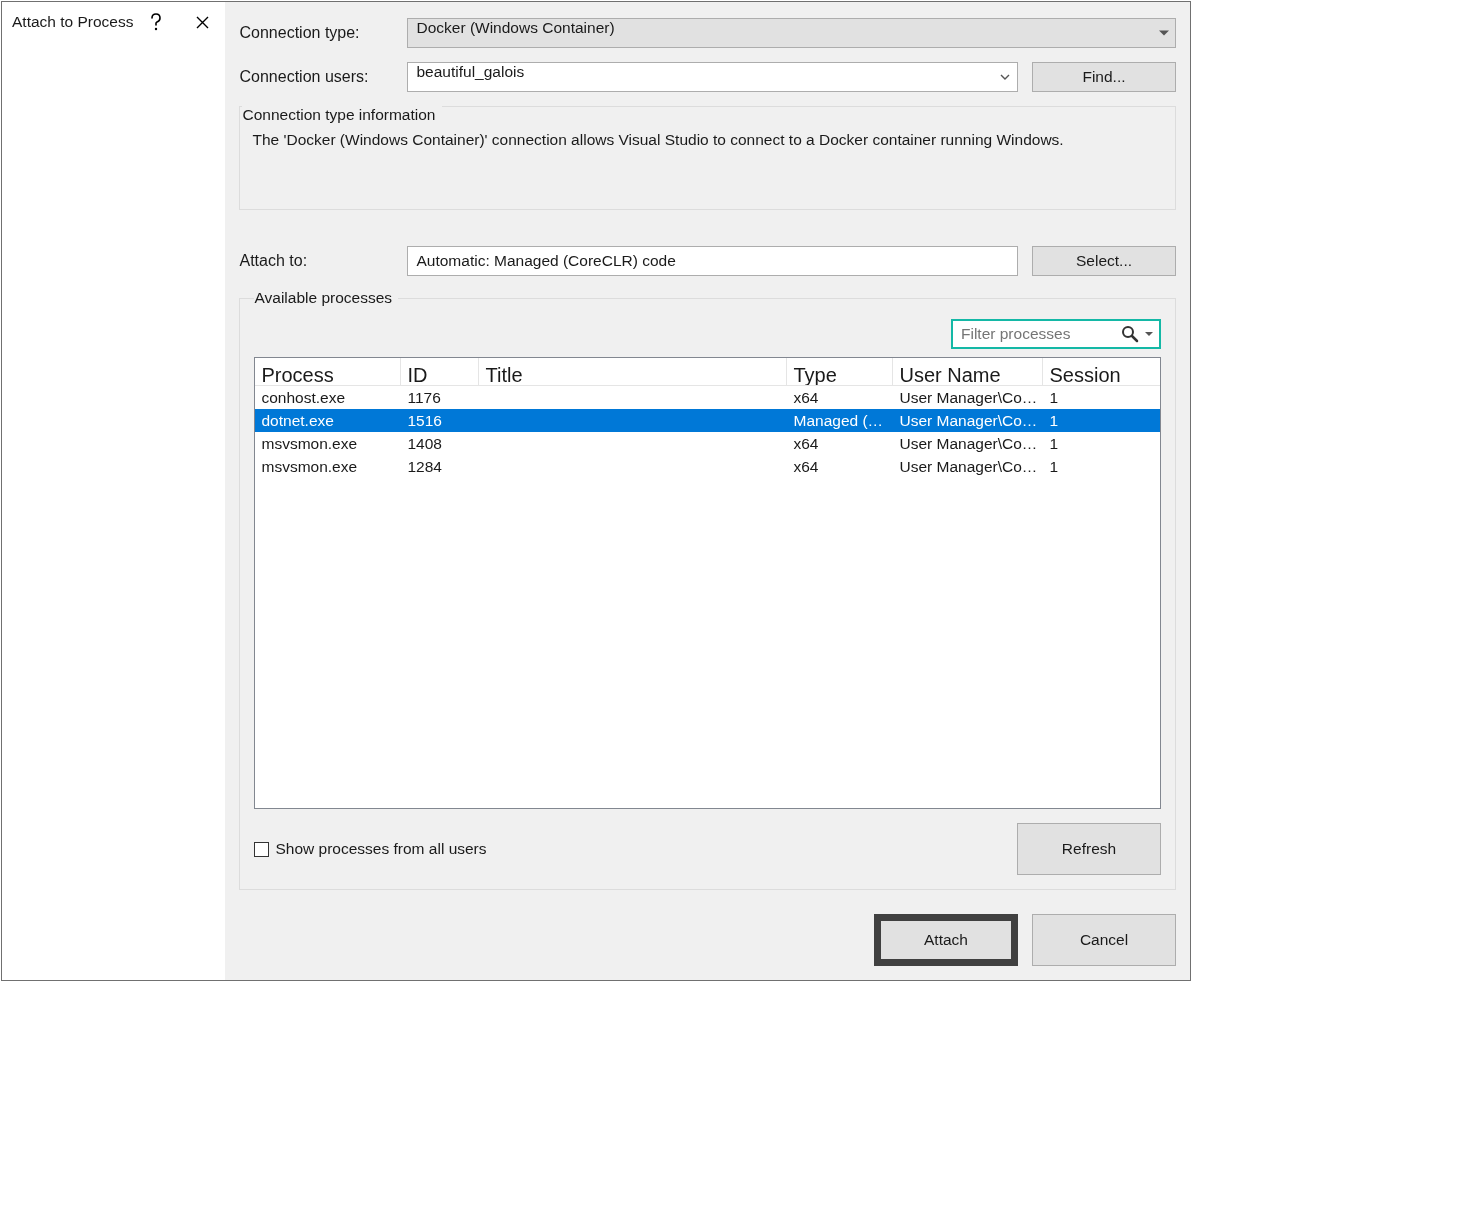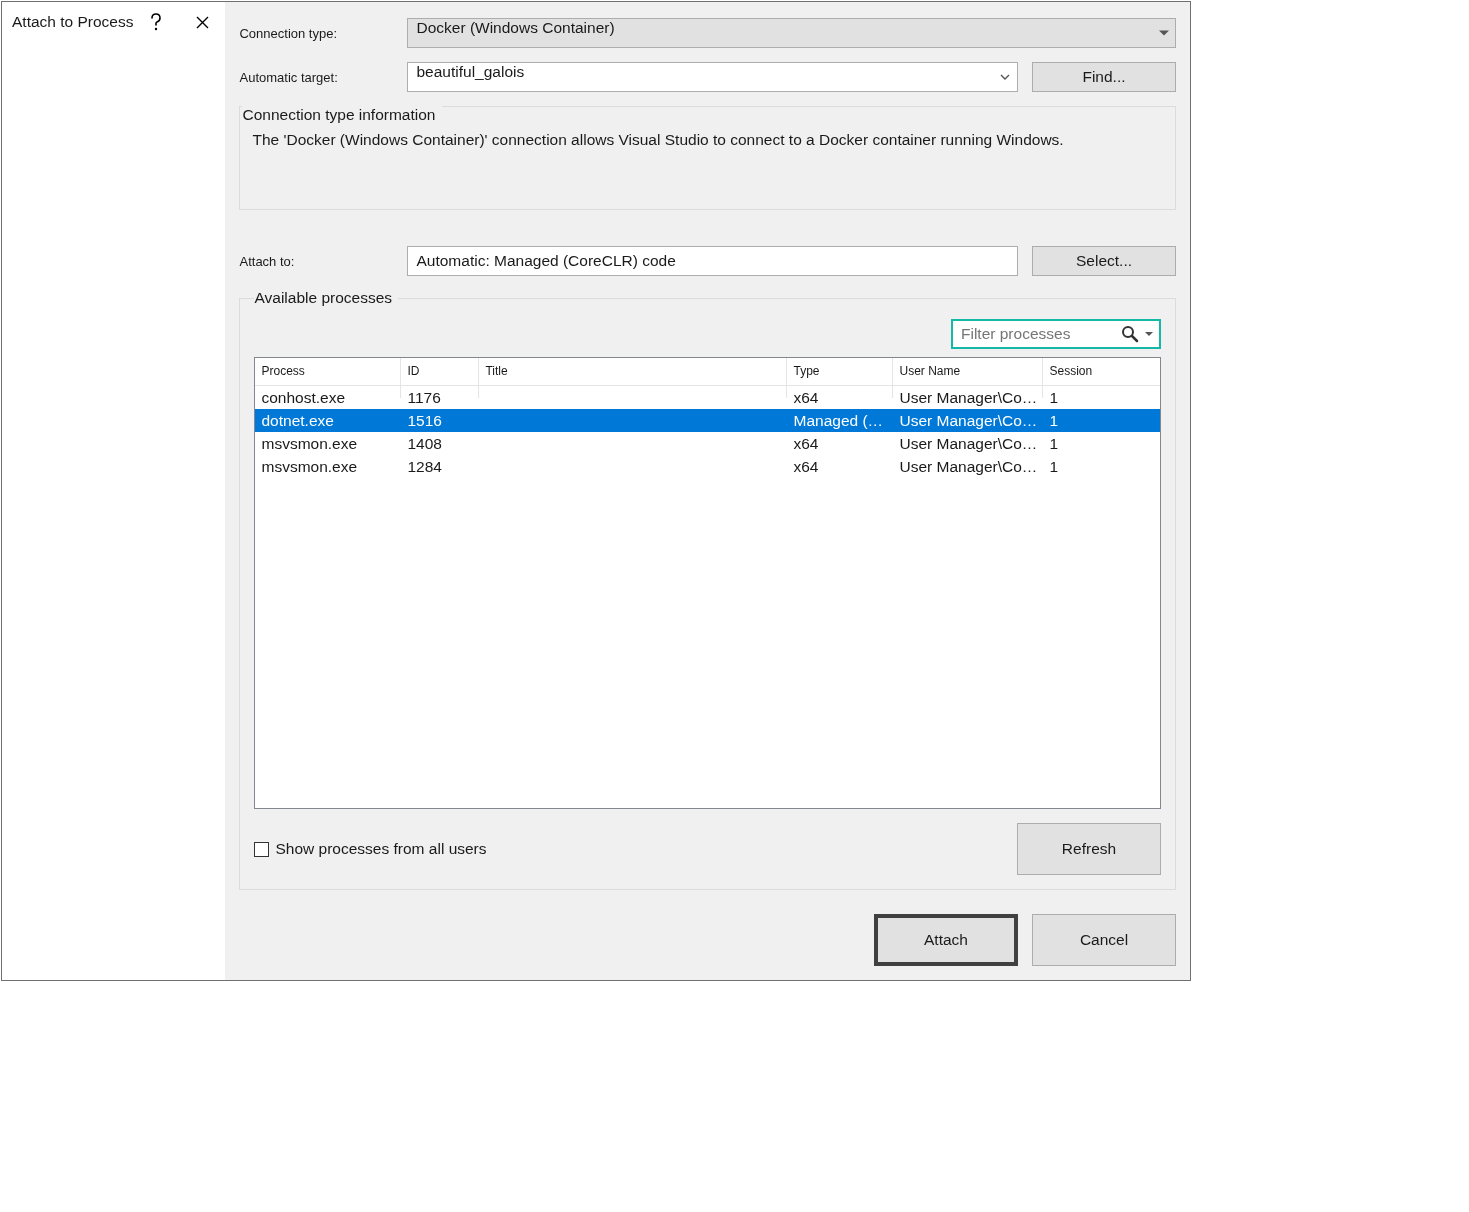--- a/index.html
+++ b/index.html
@@ -49,21 +49,21 @@
     display: flex;
     flex-direction: column;
   }
   .row {
     display: flex;
     align-items: center;
     margin-bottom: 14px;
   }
   .labelcol {
     width: 168px;
-    font-size: 13px;
+    font-size: 16px;
   }
   .combo {
     flex: 1;
     height: 30px;
     border: 1px solid #adadad;
     background: #e1e1e1;
     display: flex;
     align-items: flex-start;
     padding: 0 8px;
     position: relative;
@@ -82,21 +82,21 @@
     margin-left: 14px;
     border: 1px solid #adadad;
     background: #e1e1e1;
     display: flex;
     align-items: center;
     justify-content: center;
     cursor: pointer;
     font-size: 15.5px;
   }
   .btn.tall { height: 52px; }
-  .btn.primary { border: 4px solid #404040; background:#e1e1e1; }
+  .btn.primary { border: 7px solid #404040; background:#e1e1e1; }
   
   .groupbox {
     border: 1px solid #dcdcdc;
     background: #f0f0f0;
     padding: 0 16px 20px 0;
     margin-bottom: 36px;
     position: relative;
   }
   .groupbox .gtitle {
     position: relative;
@@ -166,24 +166,24 @@
     display:flex; flex-direction:column;
     min-height:0;
   }
   .thead {
     display:flex;
     border-bottom:1px solid #e5e5e5;
     height:28px; align-items:stretch;
   }
   .th {
     border-right:1px solid #e5e5e5;
-    padding: 20px 6px;
-    font-size:12px;
+    padding: 6px 6px;
+    font-size:20px;
     overflow:hidden; white-space:nowrap; text-overflow:ellipsis;
-    display:flex; align-items:flex-end;
+    display:flex; align-items:flex-start;
   }
   .th:last-child{border-right:none;}
   .tbody { flex:1; overflow:auto; }
   .tr {
     display:flex; height:23px; align-items:center;
   }
   .tr.sel { background:#0078d7; color:#fff; }
   .td {
     padding: 0 6px;
     font-size:15.5px;
@@ -238,21 +238,21 @@
 
     <div class="row">
       <div class="labelcol">Connection type:</div>
       <div class="combo">
         <span>Docker (Windows Container)</span>
         <div class="chev"></div>
       </div>
     </div>
 
     <div class="row">
-      <div class="labelcol">Automatic target:</div>
+      <div class="labelcol">Connection users:</div>
       <div class="combo white">
         <span>beautiful_galois</span>
         <svg class="chevsvg" width="12" height="12" viewBox="0 0 12 12">
             <path d="M2 4 L6 8 L10 4" fill="none" stroke="#555" stroke-width="1.4"></path>
           </svg>
       </div>
       <div class="btn">
           <span>Find...</span>
         </div>
     </div>

